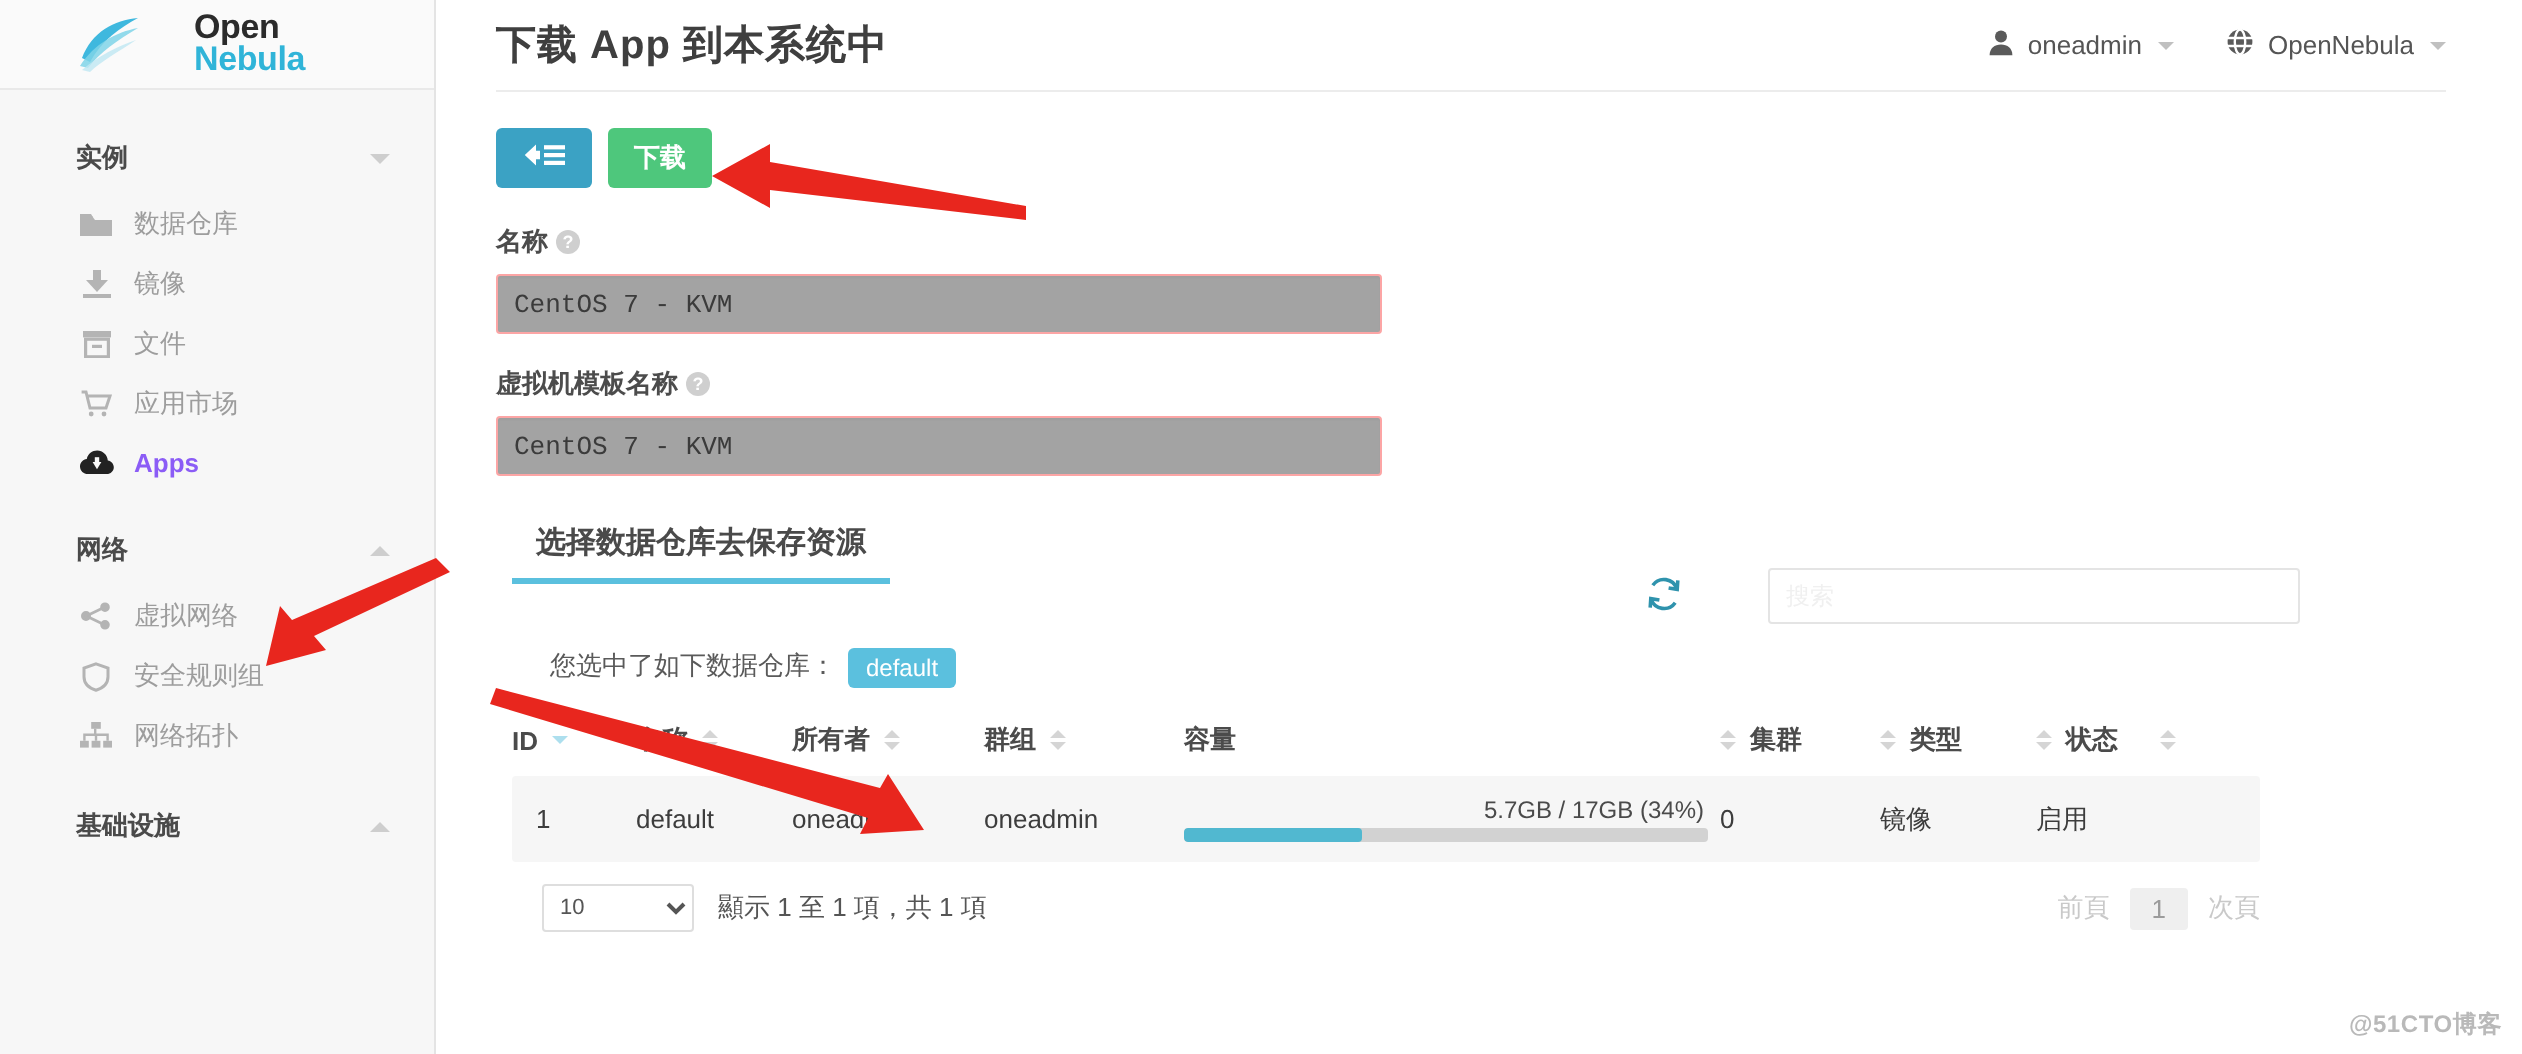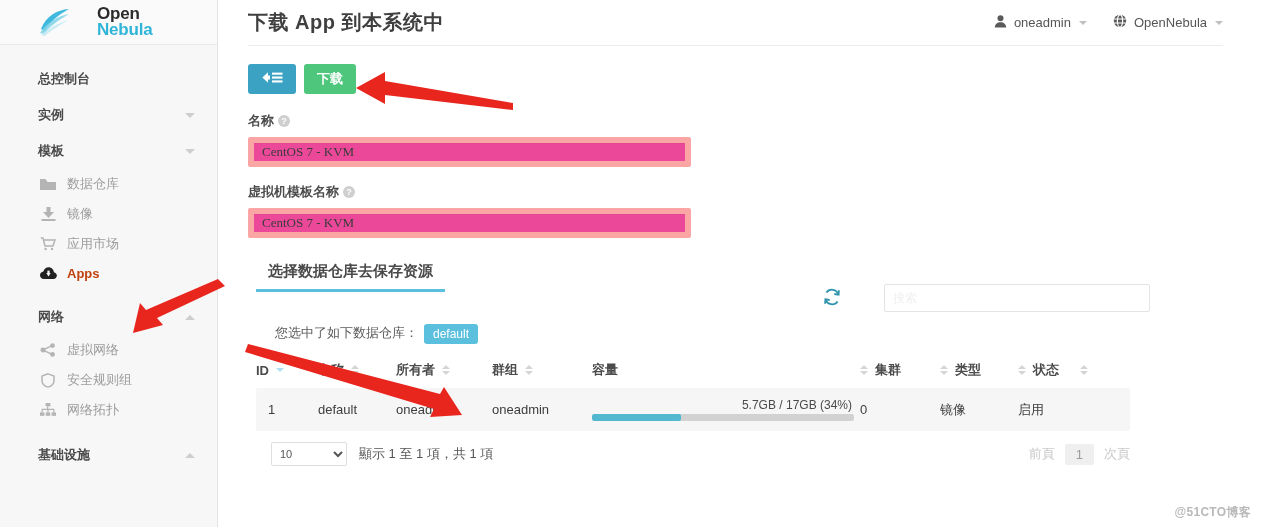--- a/index.html
+++ b/index.html
@@ -94,21 +94,21 @@
   .caret.up { border-bottom: 5px solid #9b9b9b; }
 
   .nav-item {
     display: flex;
     align-items: center;
     padding: 6px 10px 6px 38px;
     font-size: 13px;
     color: #9d9d9d;
     cursor: pointer;
   }
-  .nav-item.strong { color: #c2410c; font-weight: bold; }
+  .nav-item.strong { color: #8b5cf6; font-weight: bold; }
   .nav-ico {
     width: 20px; height: 16px;
     margin-right: 9px;
     flex: none;
     display: flex;
     align-items: center;
     justify-content: center;
     color: #b4b4b4;
   }
   .nav-item.strong .nav-ico { color: #222; }
@@ -205,26 +205,26 @@
     display: inline-flex;
     align-items: center;
     justify-content: center;
     cursor: pointer;
     line-height: 1;
   }
   .text-input {
     width: 443px;
     height: 30px;
     box-sizing: border-box;
-    border: 6px solid #fca5a5;
+    border: 1px solid #fca5a5;
     border-radius: 2px;
-    background: #ec4899;
+    background: #a3a3a3;
     padding: 0 8px;
     font-size: 13px;
-    font-family: Liberation Serif, serif;
+    font-family: Liberation Mono, monospace;
     color: #3b3b3b;
     box-shadow: inset 0 1px 1px rgba(0,0,0,0.03);
     margin-bottom: 16px;
     display: block;
   }
 
   .section-title {
     display: inline-block;
     font-size: 15px;
     font-weight: bold;
@@ -404,33 +404,26 @@
         </svg>
       </div>
       <div class="logo-text">
         <span class="l1">Open</span>
         <span class="l2">Nebula</span>
       </div>
     </div>
 
     <div class="nav">
 
-      <div class="nav-group-title plain">
-        <span>总控制台</span>
-      </div>
 
       <div class="nav-group-title">
         <span>实例</span>
         <span class="caret down"></span>
       </div>
 
-      <div class="nav-group-title">
-        <span>模板</span>
-        <span class="caret down"></span>
-      </div>
 
 
       <div class="nav-item">
         <span class="nav-ico">
           <svg width="16" height="13" viewBox="0 0 16 13" fill="currentColor">
             <path d="M0 2 L6 2 L7.5 4 L16 4 L16 12 L0 12 Z"></path>
             <path d="M0 1 L5.5 1 L6.6 2.8 L0 2.8 Z"></path>
           </svg>
         </span>
         <span>数据仓库</span>
@@ -440,20 +433,30 @@
         <span class="nav-ico">
           <svg width="15" height="14" viewBox="0 0 15 14" fill="currentColor">
             <rect x="5.5" y="0" width="4" height="6"></rect>
             <path d="M2 5 L13 5 L7.5 11 Z"></path>
             <rect x="0.5" y="12" width="14" height="2"></rect>
           </svg>
         </span>
         <span>镜像</span>
       </div>
 
+      <div class="nav-item">
+        <span class="nav-ico">
+          <svg width="15" height="14" viewBox="0 0 15 14" fill="currentColor">
+            <rect x="0.5" y="0.5" width="14" height="3.2"></rect>
+            <rect x="1.8" y="4.6" width="11.4" height="8.8" fill="none" stroke="currentColor" stroke-width="1.6"></rect>
+            <rect x="5" y="7.4" width="5" height="1.6"></rect>
+          </svg>
+        </span>
+        <span>文件</span>
+      </div>
 
       <div class="nav-item">
         <span class="nav-ico">
           <svg width="16" height="14" viewBox="0 0 16 14" fill="none" stroke="currentColor" stroke-width="1.5">
             <path d="M0.8 1 L3 1 L5 9 L13 9 L15 3 L3.6 3"></path>
             <circle cx="5.6" cy="12" r="1.2" fill="currentColor" stroke="none"></circle>
             <circle cx="12" cy="12" r="1.2" fill="currentColor" stroke="none"></circle>
           </svg>
         </span>
         <span>应用市场</span>

